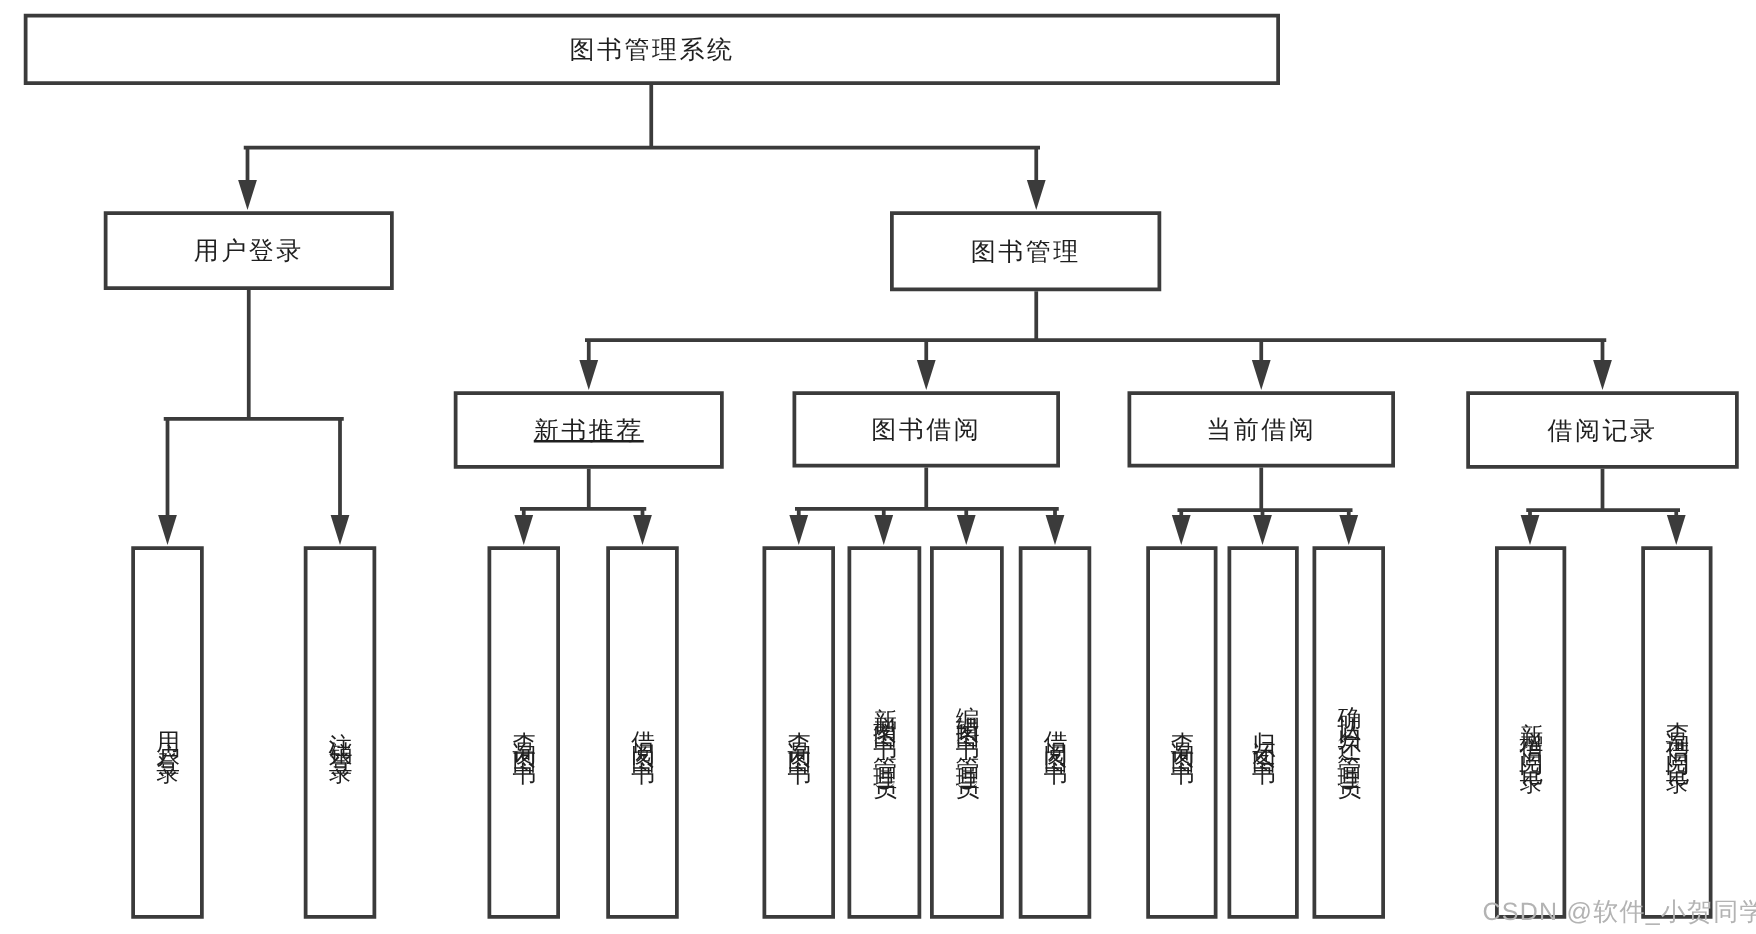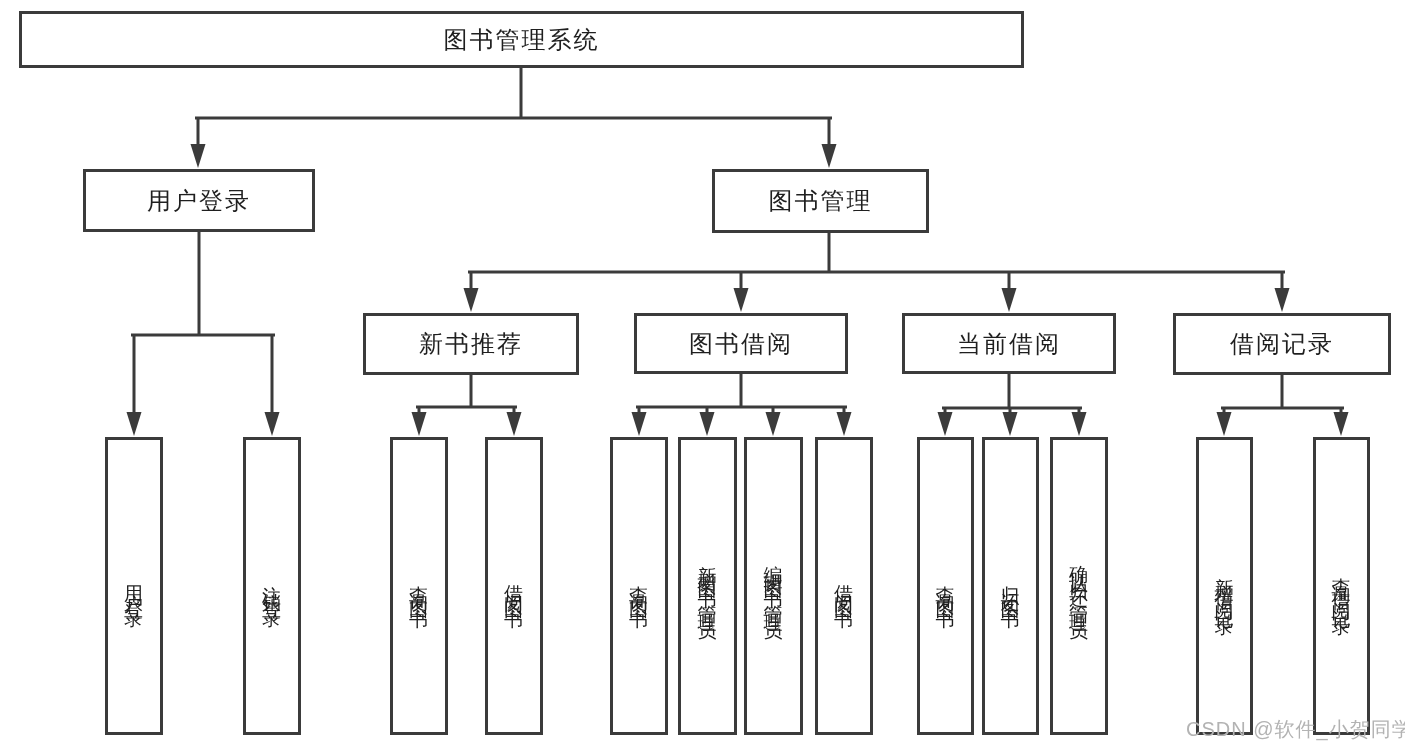--- a/index.html
+++ b/index.html
@@ -17,21 +17,21 @@
   .node {
     position:absolute;
     box-sizing:border-box;
     background:#ffffff;
     border:3px solid #3b3b3b;
     display:flex; align-items:center; justify-content:center;
     color:#1f1f1f;
     z-index:1;
     text-align:center;
   }
-  .h-node { font-size:24px; letter-spacing:2px; }
+  .h-node { font-size:20px; letter-spacing:2px; }
   .v-node {
     writing-mode:vertical-rl;
     font-size:19px;
     letter-spacing:8px;
     line-height:1;
   }
   .watermark {
     position:absolute;
     left:1186px; top:716px;
     font-size:20px;
@@ -87,21 +87,21 @@
       <path d="M1216.5 412 L1231.5 412 L1224 436 Z"></path>
       <path d="M1333.5 412 L1348.5 412 L1341 436 Z"></path>
     </g>
   </svg>
 
   <div class="node h-node" style="left:19px; top:11px; width:1005px; height:57px;">图书管理系统</div>
 
   <div class="node h-node" style="left:83px; top:169px; width:232px; height:63px;">用户登录</div>
   <div class="node h-node" style="left:712px; top:169px; width:217px; height:64px;">图书管理</div>
 
-  <div class="node h-node" style="left:363px; top:313px; width:216px; height:62px;">新书推荐</div>
+  <div class="node h-node" style="left:363px; top:313px; width:216px; height:62px;text-decoration:underline;">新书推荐</div>
   <div class="node h-node" style="left:634px; top:313px; width:214px; height:61px;">图书借阅</div>
   <div class="node h-node" style="left:902px; top:313px; width:214px; height:61px;">当前借阅</div>
   <div class="node h-node" style="left:1173px; top:313px; width:218px; height:62px;">借阅记录</div>
 
   <div class="node v-node" style="left:105px; top:437px; width:58px; height:298px;">用户登录</div>
   <div class="node v-node" style="left:243px; top:437px; width:58px; height:298px;">注销登录</div>
   <div class="node v-node" style="left:390px; top:437px; width:58px; height:298px;">查询图书</div>
   <div class="node v-node" style="left:485px; top:437px; width:58px; height:298px;">借阅图书</div>
   <div class="node v-node" style="left:610px; top:437px; width:58px; height:298px;">查询图书</div>
   <div class="node v-node" style="left:678px; top:437px; width:59px; height:298px;">新增图书（管理员）</div>

